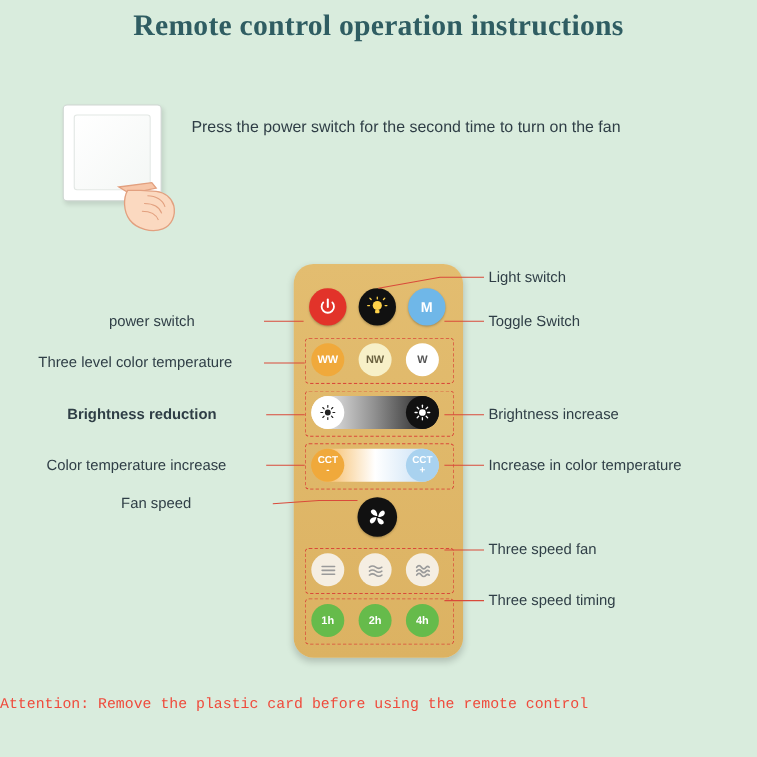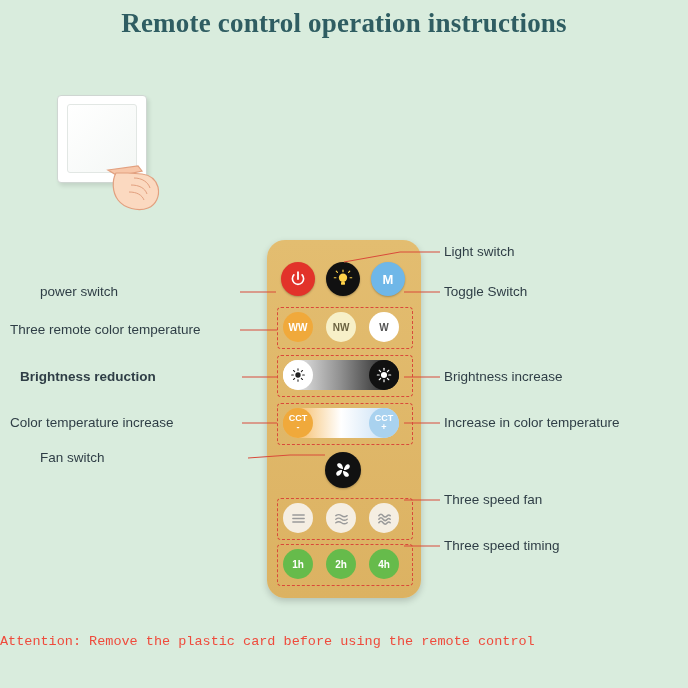--- a/index.html
+++ b/index.html
@@ -78,21 +78,21 @@
   .b-s2{left:59px;top:263px;width:30px;height:30px;background:#f5eee2;color:#8a8a8a;}
   .b-s3{left:102px;top:263px;width:30px;height:30px;background:#f5eee2;color:#8a8a8a;}
   
   .cbox5{left:10px;top:304px;width:134px;height:40px;}
   .b-t1{left:16px;top:309px;width:30px;height:30px;background:#66bb4b;color:#fff;font-size:10px;}
   .b-t2{left:59px;top:309px;width:30px;height:30px;background:#66bb4b;color:#fff;font-size:10px;}
   .b-t3{left:102px;top:309px;width:30px;height:30px;background:#66bb4b;color:#fff;font-size:10px;}
   
   .callout{position:absolute;font-size:13.5px;color:#2f3e46;white-space:nowrap;}
   .callout.right{text-align:left;}
-  .callout.left{text-align:left;}
+  .callout.left{text-align:center;}
   .attention{
     position:absolute;left:0;top:634px;width:676px;text-align:left;
     font-size:13.5px;color:#ef4b3c;font-family:Liberation Mono, monospace;
   }
   svg{display:block;}
 </style>
 </head>
 <body>
 
 <div class="title">Remote control operation instructions</div>
@@ -104,20 +104,21 @@
   <svg width="80" height="80" viewBox="0 0 80 80">
     <path d="M10 30 L40 26 L44 31 L20 36 Z" fill="#f7c6a8" stroke="#e2a07f" stroke-width="1.2"></path>
     <path d="M18 33 C14 40 14 52 20 60 C26 68 40 72 50 68 C58 65 62 56 60 47 C58 40 52 35 44 34 L30 33 Z" fill="#fbd9c0" stroke="#e2a07f" stroke-width="1.2"></path>
     <path d="M36 38 C44 38 50 42 52 48" fill="none" stroke="#e2a07f" stroke-width="1"></path>
     <path d="M33 45 C41 45 47 48 49 54" fill="none" stroke="#e2a07f" stroke-width="1"></path>
     <path d="M31 52 C39 52 44 55 46 60" fill="none" stroke="#e2a07f" stroke-width="1"></path>
   </svg>
 </div>
 
 <div class="instructions">
+  <div>Press the power switch for the second time to turn on the fan</div>
 </div>
 
 <div class="remote">
 
   <div class="btn b-power">
     <svg width="18" height="18" viewBox="0 0 24 24">
       <path d="M12 3 L12 12" stroke="#fff" stroke-width="2.4" stroke-linecap="round" fill="none"></path>
       <path d="M6.5 6.5 A7.5 7.5 0 1 0 17.5 6.5" stroke="#fff" stroke-width="2.2" fill="none" stroke-linecap="round"></path>
     </svg>
   </div>
@@ -253,22 +254,22 @@
 
     <path d="M404 500 L440 500"></path>
 
     <path d="M404 546 L440 546"></path>
   </g>
 </svg>
 
 <div class="callout right" style="left:444px;top:244px;">Light switch</div>
 <div class="callout right" style="left:444px;top:284px;">Toggle Switch</div>
 <div class="callout left" style="left:40px;top:284px;width:196px;">power switch</div>
-<div class="callout left" style="left:10px;top:322px;width:226px;">Three remote color temperature</div>
+<div class="callout left" style="left:10px;top:322px;width:226px;">Three level color temperature</div>
 <div class="callout left" style="left:20px;top:369px;width:218px;font-weight:bold;">Brightness reduction</div>
 <div class="callout right" style="left:444px;top:369px;">Brightness increase</div>
 <div class="callout left" style="left:10px;top:415px;width:228px;">Color temperature increase</div>
 <div class="callout right" style="left:444px;top:415px;">Increase in color temperature</div>
-<div class="callout left" style="left:40px;top:450px;width:204px;">Fan switch</div>
+<div class="callout left" style="left:40px;top:450px;width:204px;">Fan speed</div>
 <div class="callout right" style="left:444px;top:492px;">Three speed fan</div>
 <div class="callout right" style="left:444px;top:538px;">Three speed timing</div>
 
 <div class="attention">Attention: Remove the plastic card before using the remote control</div>
 
 </body></html>

